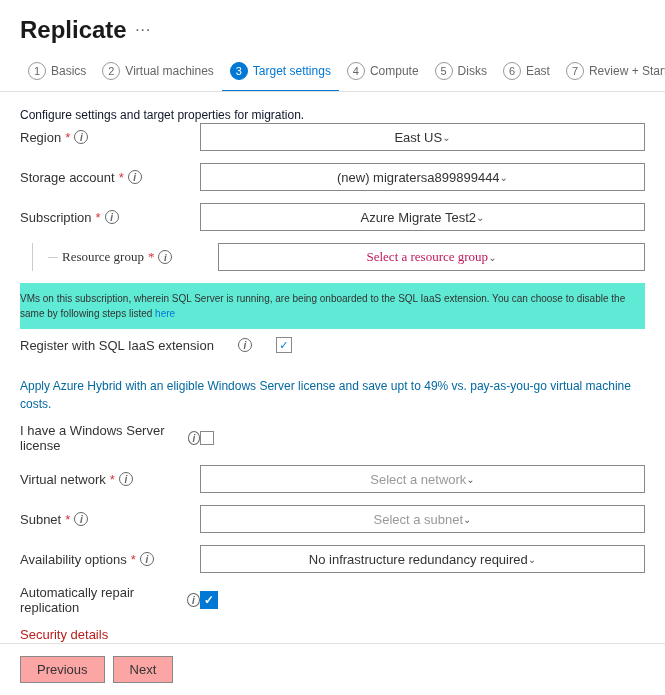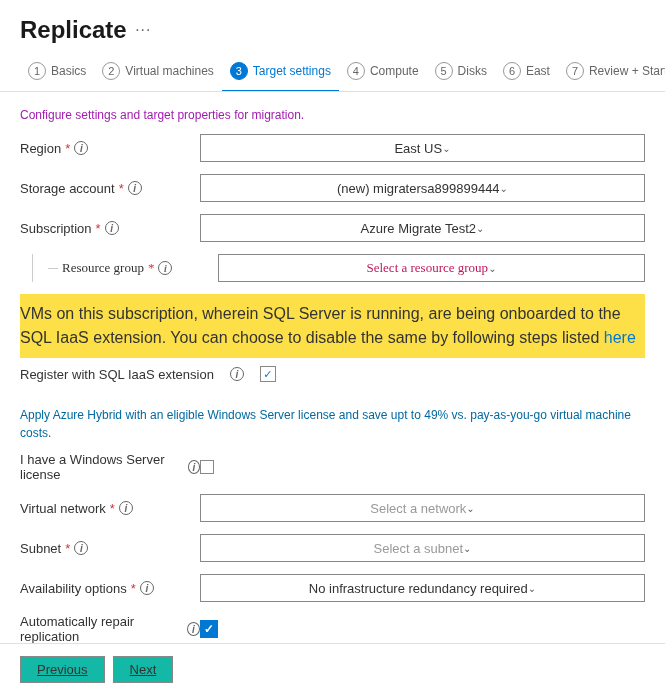--- a/index.html
+++ b/index.html
@@ -65,22 +65,22 @@
     .wizard-step.active .step-circle {
       background: #0078d4;
       border-color: #0078d4;
       color: #fff;
     }
     .content {
       padding: 16px 20px;
     }
     .section-desc {
       font-size: 12px;
-      color: #a21caf;
-      margin-bottom: 12px;
+      color: #0f172a;
+      margin-bottom: 1px;
     }
     .form-row {
       display: flex;
       align-items: center;
       margin-bottom: 12px;
       min-height: 28px;
     }
     .form-label {
       width: 180px;
       font-size: 13px;
@@ -127,38 +127,38 @@
     .select-box.disabled {
       background: #f3f2f1;
       color: #a19f9d;
       cursor: not-allowed;
     }
     .chevron-icon {
       color: #605e5c;
       font-size: 10px;
     }
     .info-box {
-      background: #fde047;
+      background: #5eead4;
       border: none;
       padding: 8px 0;
-      font-size: 16px;
+      font-size: 10px;
       color: #333;
       margin-bottom: 8px;
       line-height: 1.5;
     }
     .link-text {
       color: #0078d4;
       text-decoration: none;
       cursor: pointer;
     }
     .checkbox-row {
       display: flex;
       align-items: center;
       margin-bottom: 12px;
-      gap: 16px;
+      gap: 24px;
     }
     .azure-hybrid-info {
       font-size: 12px;
       color: #0369a1;
       margin-bottom: 10px;
       line-height: 1.5;
       margin-top: 24px;
     }
     .checkbox-blue {
       width: 18px;
@@ -199,23 +199,22 @@
       background: #fff;
       border-top: 1px solid #e0e0e0;
       display: flex;
       gap: 8px;
     }
     .btn {
       padding: 5px 16px;
       font-size: 13px;
       cursor: pointer;
       border: 1px solid #8a8886;
-      background: #14b8a6;
+      background: #fca5a5;
       color: #333;
-      text-decoration: underline;
     }
     .content-scroll {
       overflow-y: auto;
       padding-bottom: 60px;
     }
   </style>
 </head>
 <body>
 
 <div class="page-header">

